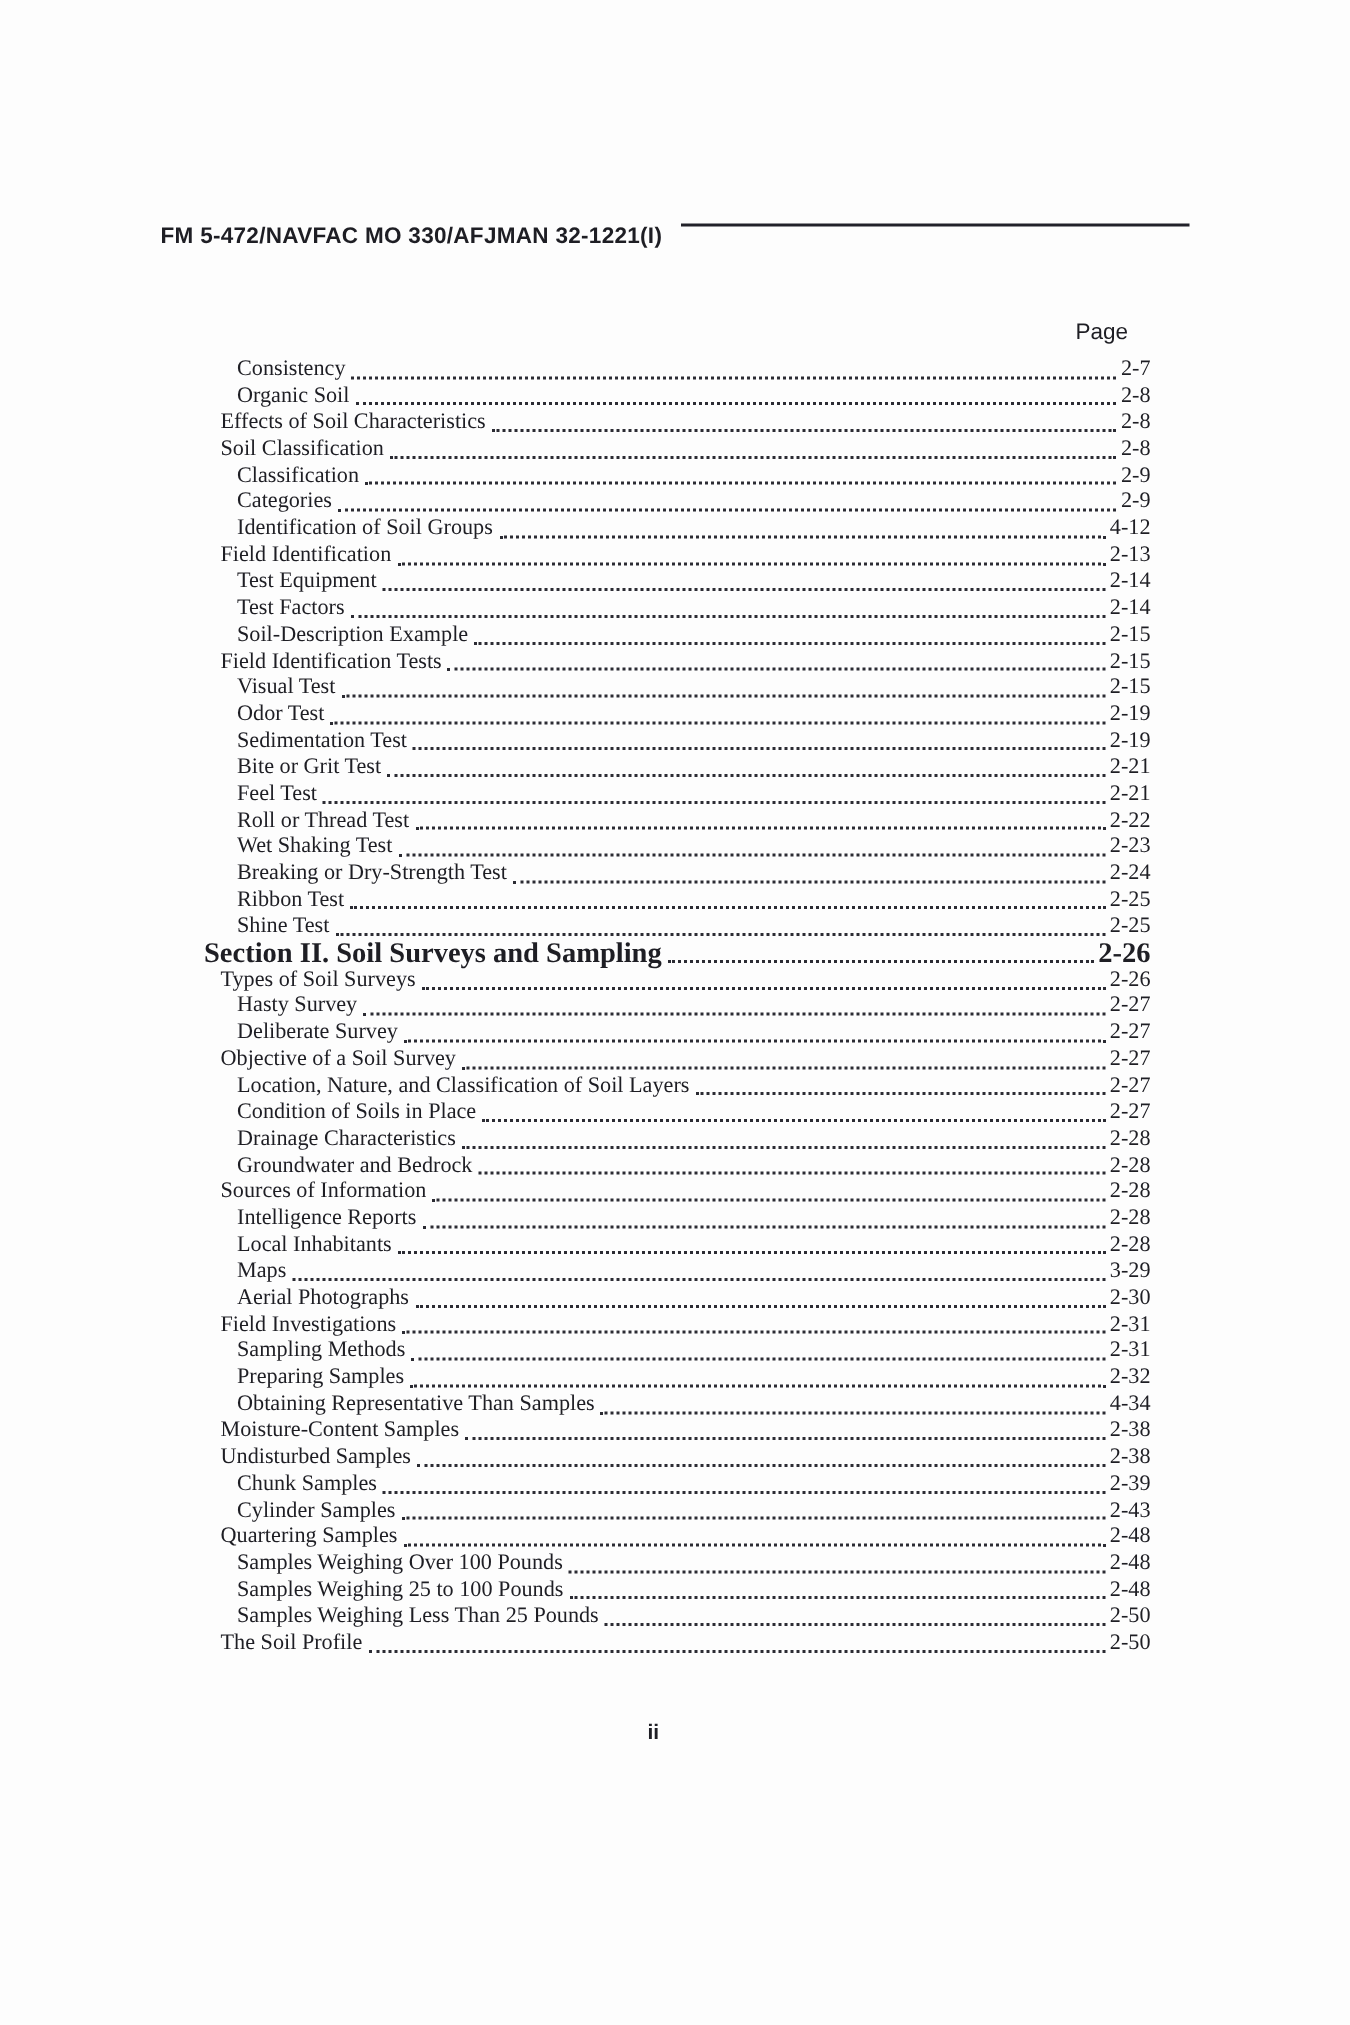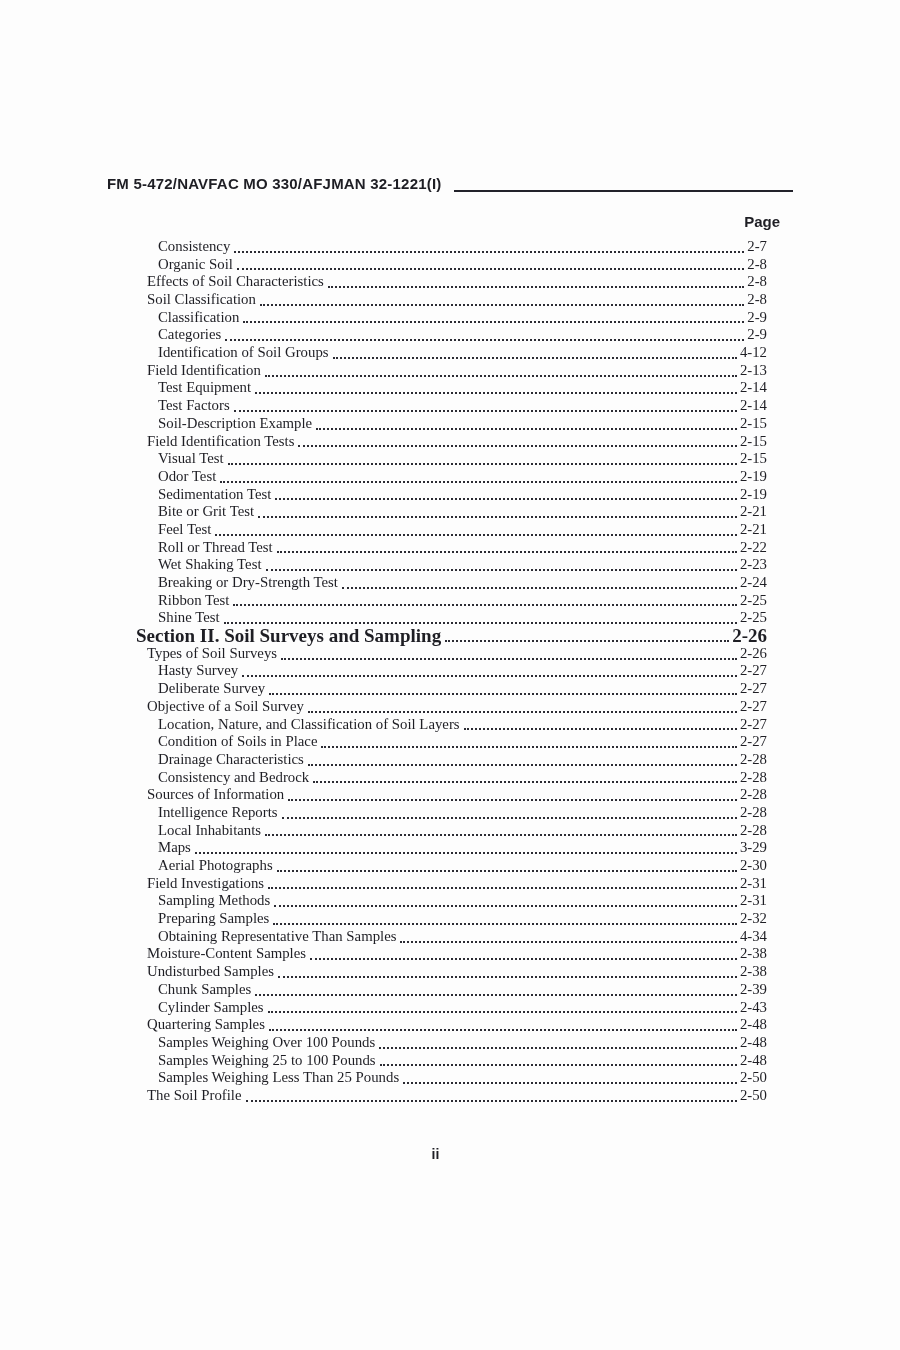--- a/index.html
+++ b/index.html
@@ -14,46 +14,46 @@
     background: #fdfdfd;
     color: #1e1e24;
     overflow: hidden;
     font-family: "Liberation Serif", serif;
   }
 
   
   .header-row {
     position: absolute;
     left: 107px;
-    top: 175px;
+    top: 149px;
     right: 107px;
     display: flex;
-    align-items: flex-end;
+    align-items: flex-start;
     gap: 13px;
   }
   .header-title {
     font-family: "Liberation Sans", sans-serif;
     font-weight: bold;
     font-size: 15px;
     letter-spacing: 0.2px;
     white-space: nowrap;
   }
   .header-rule {
     flex: 1;
     height: 0;
     border-top: 2px solid #22222a;
   }
 
   
   .page-col-label {
     position: absolute;
     top: 213px;
-    right: 120px;
+    right: 148px;
     font-family: "Liberation Sans", sans-serif;
-    font-weight: bold;
+    font-weight: normal;
     font-size: 15px;
   }
 
   
   .toc {
     position: absolute;
     left: 136px;
     top: 238px;
     width: 631px;
   }
@@ -282,21 +282,21 @@
     <span class="toc-page">2-27</span>
   </div>
 
   <div class="toc-row lvl-2">
     <span class="toc-label">Drainage Characteristics</span>
     <span class="toc-dots"></span>
     <span class="toc-page">2-28</span>
   </div>
 
   <div class="toc-row lvl-2">
-    <span class="toc-label">Consistency and Bedrock</span>
+    <span class="toc-label">Groundwater and Bedrock</span>
     <span class="toc-dots"></span>
     <span class="toc-page">2-28</span>
   </div>
 
   <div class="toc-row lvl-1">
     <span class="toc-label">Sources of Information</span>
     <span class="toc-dots"></span>
     <span class="toc-page">2-28</span>
   </div>
 

